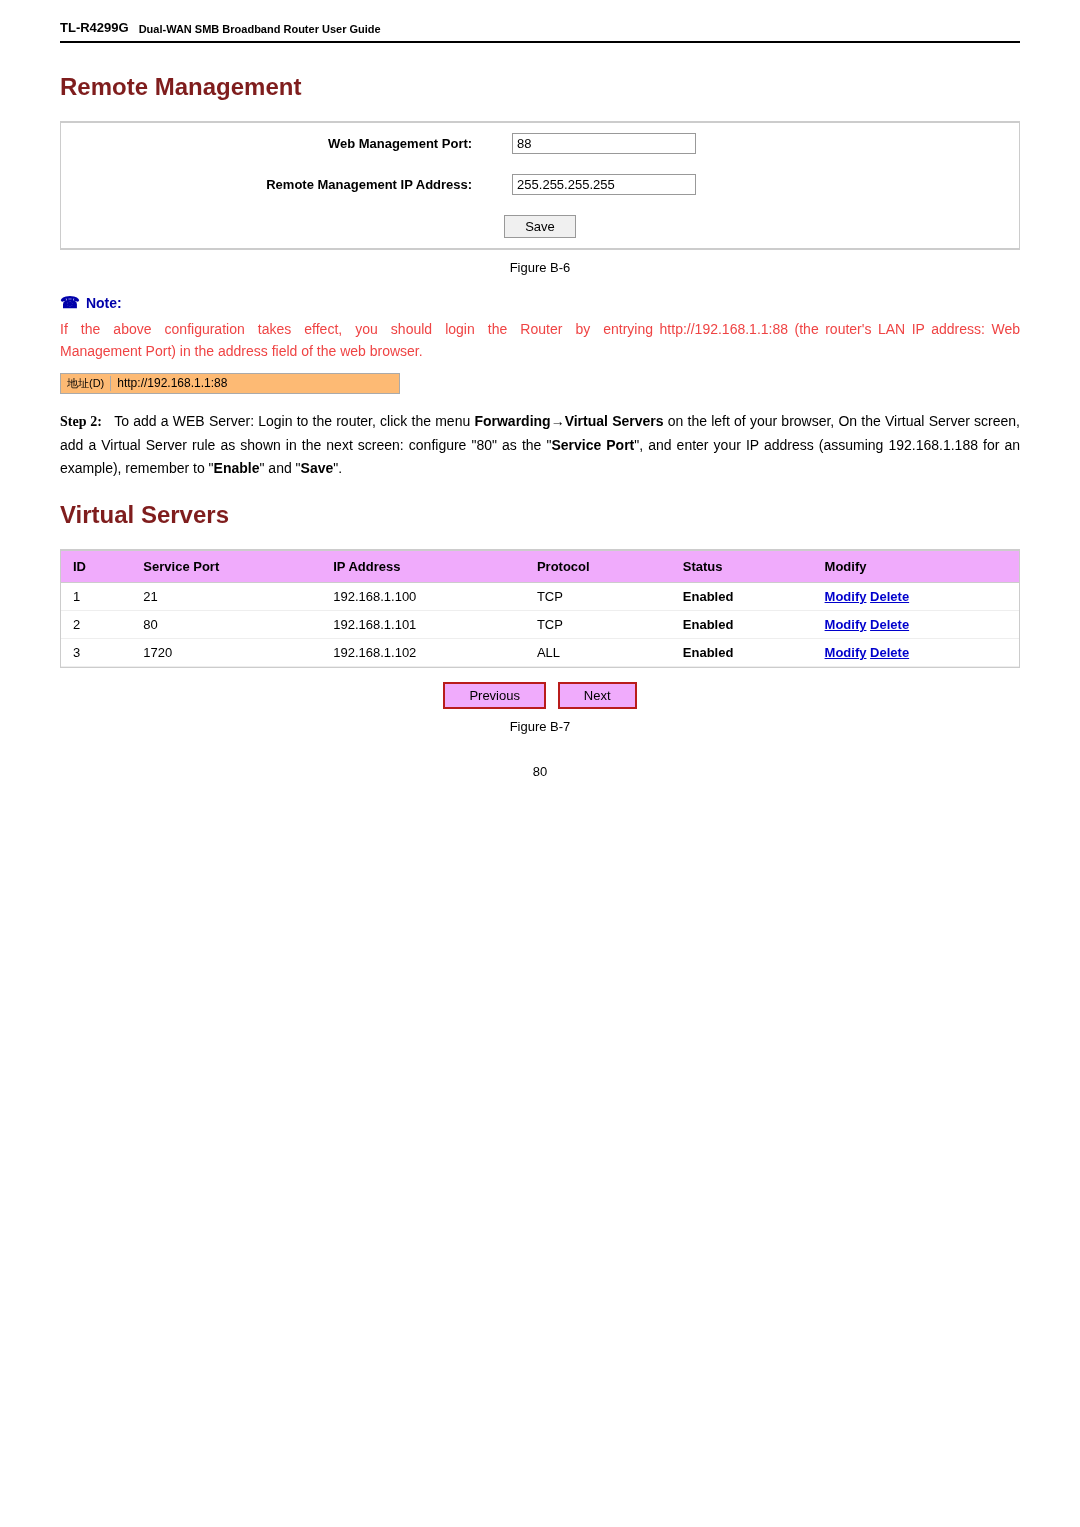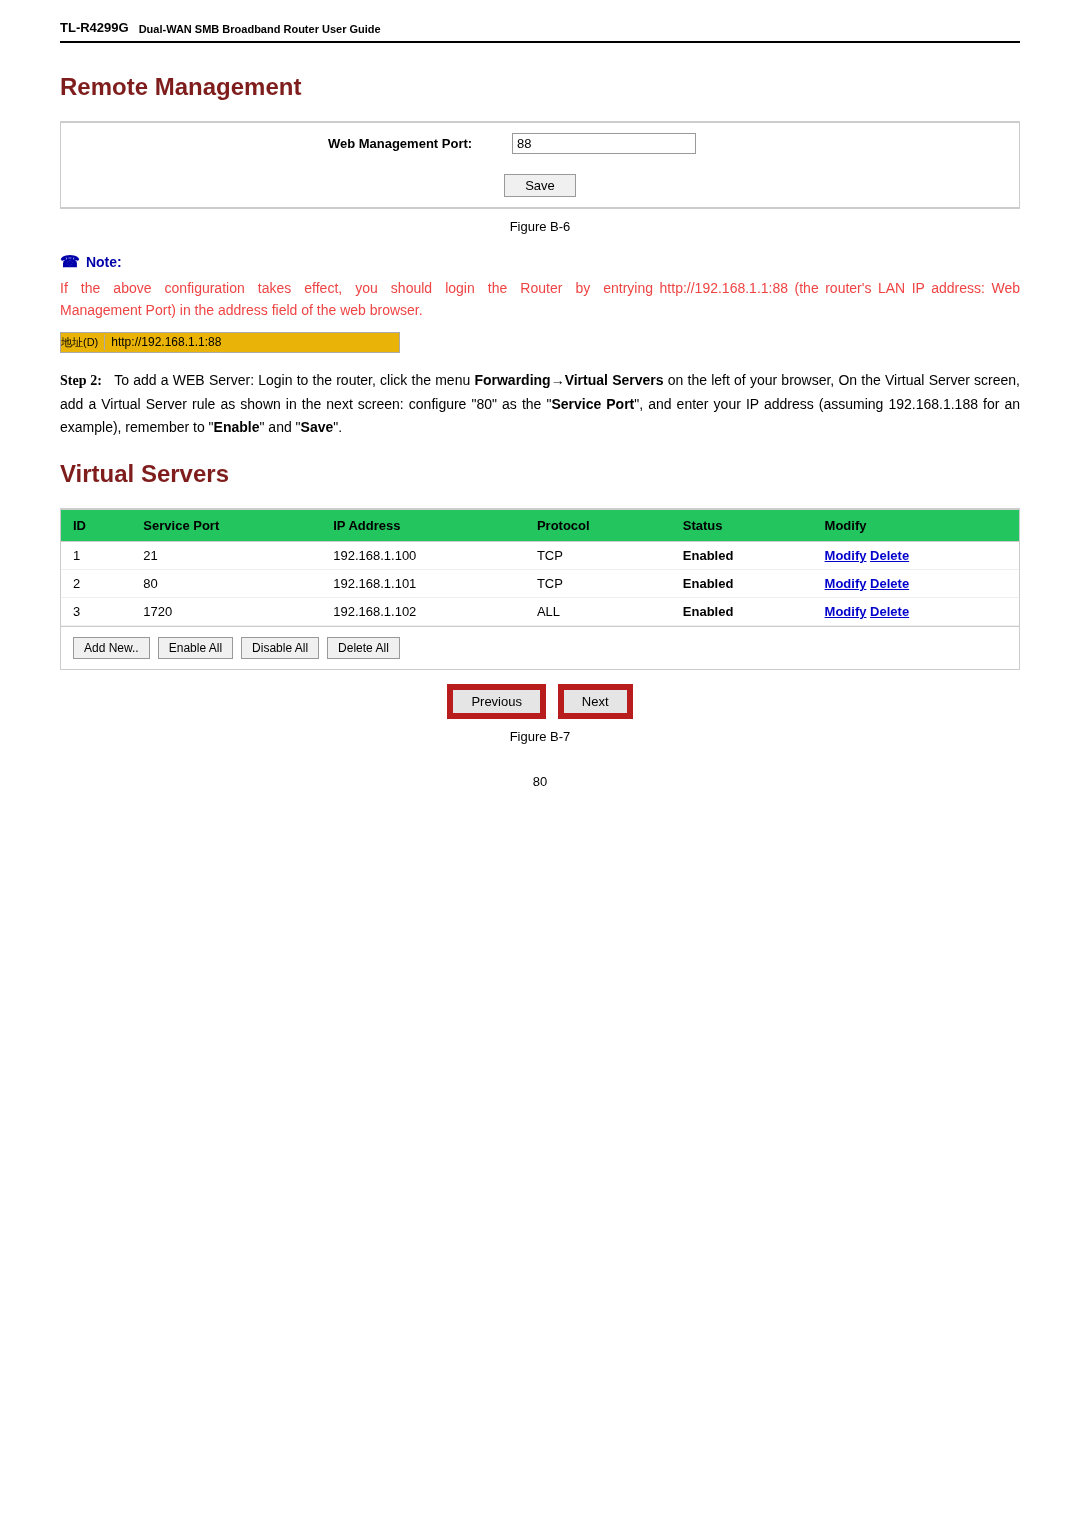--- a/index.html
+++ b/index.html
@@ -114,25 +114,25 @@
       text-align: justify;
       line-height: 1.6;
       margin-bottom: 10px;
     }
 
     
     .address-bar-mock {
       display: flex;
       align-items: center;
       border: 1px solid #aaa;
-      padding: 2px 0;
+      padding: 2px 6px;
       margin-bottom: 16px;
       width: 340px;
       font-size: 12px;
-      background: #eab308;
+      background: #fdba74;
     }
     .address-bar-label {
       font-size: 11px;
       color: #000;
       margin-right: 6px;
       border-right: 1px solid #aaa;
       padding-right: 6px;
       white-space: nowrap;
     }
     .address-bar-url {
@@ -156,21 +156,21 @@
     .vs-table-container {
       border: 1px solid #ccc;
       margin-bottom: 14px;
     }
     .vs-table {
       width: 100%;
       border-collapse: collapse;
       font-size: 13px;
     }
     .vs-table th {
-      background: #22c55e;
+      background: #f0abfc;
       font-weight: bold;
       padding: 8px 12px;
       text-align: left;
       border-bottom: 1px solid #ccc;
       border-top: 1px solid #ccc;
     }
     .vs-table td {
       padding: 6px 12px;
       text-align: left;
       border-bottom: 1px solid #eee;
@@ -195,24 +195,24 @@
       background: #f0f0f0;
       cursor: pointer;
     }
 
     
     .pagination {
       text-align: center;
       margin-bottom: 10px;
     }
     .pagination button {
-      padding: 4px 18px;
-      font-size: 13px;
-      border: 6px solid #b91c1c;
-      background: #e5e5e5;
+      padding: 4px 24px;
+      font-size: 13px;
+      border: 2px solid #b91c1c;
+      background: #f0abfc;
       cursor: pointer;
       margin: 0 4px;
     }
 
     
     .page-number {
       text-align: center;
       font-size: 13px;
       margin-top: 30px;
       color: #000;
@@ -231,20 +231,26 @@
   <div>
     <div class="section-title">Remote Management</div>
 
     <div class="form-box">
       <table>
         <tbody>
             <tr class="top-border">
           <td class="label-cell">Web Management Port:</td>
           <td class="input-cell">
             <input type="text" value="88" style="">
+          </td>
+        </tr>
+        <tr>
+          <td class="label-cell">Remote Management IP Address:</td>
+          <td class="input-cell">
+            <input type="text" value="255.255.255.255" style="">
           </td>
         </tr>
         <tr class="bottom-border">
           <td colspan="2" class="save-row">
             <button class="save-btn">Save</button>
           </td>
         </tr>
       </tbody>
         </table>
     </div>
@@ -311,26 +317,20 @@
             <tr>
       <td>3</td>
       <td>1720</td>
       <td>192.168.1.102</td>
       <td>ALL</td>
       <td><strong>Enabled</strong></td>
       <td><span class="modify-link">Modify</span> <span class="modify-link">Delete</span></td>
     </tr>
           </tbody>
       </table>
-      <div class="vs-table-footer">
-        <button class="vs-btn">Add New..</button>
-        <button class="vs-btn">Enable All</button>
-        <button class="vs-btn">Disable All</button>
-        <button class="vs-btn">Delete All</button>
-      </div>
     </div>
 
     <div class="pagination">
       <button>Previous</button>
       <button>Next</button>
     </div>
 
     <div class="figure-caption">Figure B-7</div>
   </div>
 

